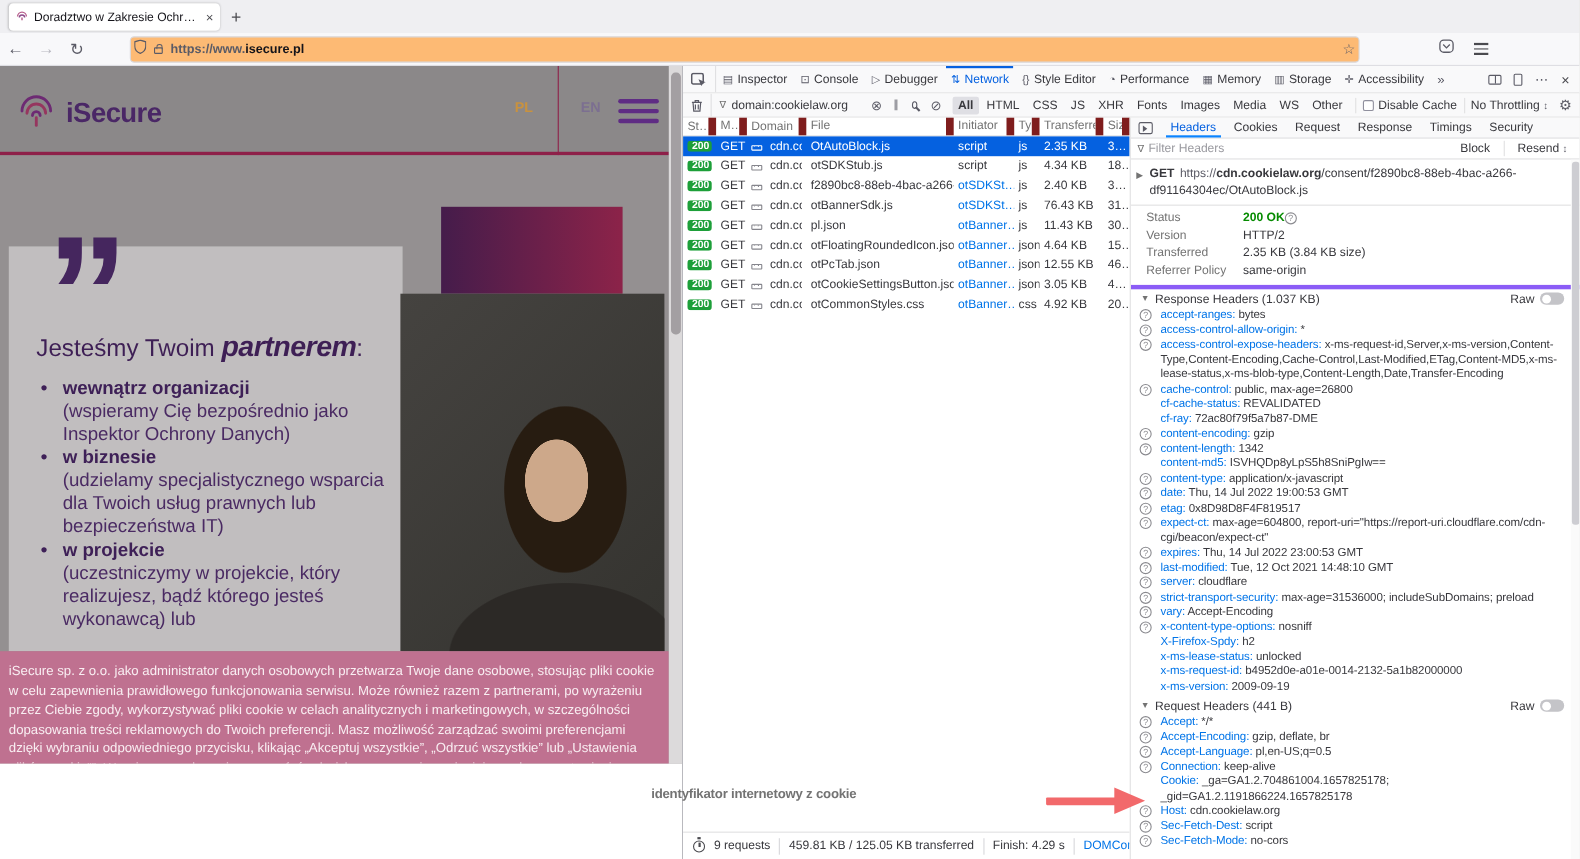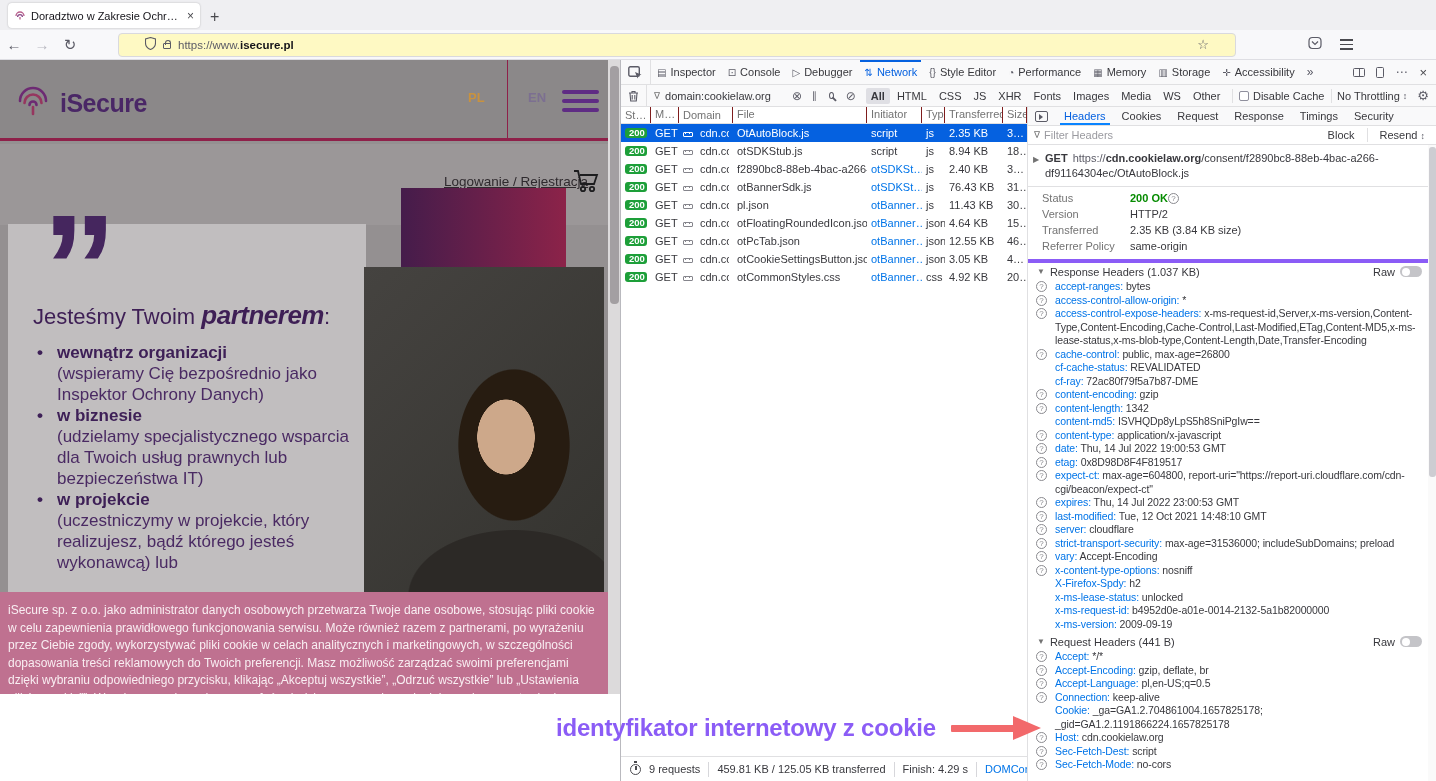--- a/index.html
+++ b/index.html
@@ -11,22 +11,22 @@
   .tabbar{position:absolute;left:0;top:0;width:1436px;height:30px;background:#efeff2;display:flex;align-items:flex-end;}
   .tab{position:relative;margin:3px 0 2px 8px;width:192px;height:25px;background:#fff;border-radius:4px;
     box-shadow:0 0 2px rgba(0,0,0,.25);display:flex;align-items:center;padding:0 6px;gap:5px;}
   .tab-title{font-size:11px;color:#15141a;white-space:nowrap;overflow:hidden;text-overflow:ellipsis;flex:1;}
   .tab-close{font-size:12px;color:#4a4a4f;cursor:default;}
   .newtab{font-size:16px;color:#4a4a4f;margin:0 0 4px 10px;}
   .navbar{position:absolute;left:0;top:30px;width:1436px;height:30px;background:#f8f8fa;border-bottom:1px solid #dedee3;
     display:flex;align-items:center;}
   .nav-ic{width:28px;text-align:center;font-size:15px;color:#5b5b66;}
   .nav-ic.dis{color:#b8b8c0;}
-  .urlbar{height:24px;flex:0 0 1118px;margin-left:34px;background:#fef9c3;border:1px solid #d9d9de;border-radius:4px;
-    display:flex;align-items:center;padding:0 26px;gap:7px;}
+  .urlbar{height:24px;flex:0 0 1118px;margin-left:34px;background:#fdba74;border:1px solid #d9d9de;border-radius:4px;
+    display:flex;align-items:center;padding:0 3px;gap:7px;font-weight:bold;}
   .url-text{font-size:11.5px;color:#5b5b66;flex:1;}
   .url-text b{color:#15141a;}
   .url-star{font-size:13px;color:#5b5b66;}
   .chrome-right{display:flex;align-items:center;gap:18px;margin-left:72px;}
   .ham{display:flex;flex-direction:column;gap:3px;}
   .ham i{display:block;width:13px;height:1.5px;background:#4a4a4f;}
   .ilock{position:relative;width:8px;height:6px;border:1.2px solid #5b5b66;border-radius:1px;margin-top:3px;}
   .ilock::before{content:'';position:absolute;left:1px;top:-4px;width:4px;height:4px;border:1.2px solid #5b5b66;border-bottom:none;border-radius:3px 3px 0 0;}
 
   
@@ -98,21 +98,21 @@
   .pill.active{background:#dfdfe4;font-weight:bold;}
   .vsep{width:1px;height:14px;background:#e0e0e2;margin:0 6px;}
   .cb{width:10px;height:10px;border:1px solid #8f8f9d;border-radius:2px;background:#fff;margin-right:4px;}
   .dcache{display:flex;align-items:center;white-space:nowrap;}
   .throttle{display:flex;align-items:center;gap:3px;white-space:nowrap;}
   .gear{color:#5b5b66;font-size:13px;padding:0 8px;margin-left:2px;}
 
   
   .netpane{position:absolute;left:0;top:47px;width:406px;height:674px;background:#fff;}
   .colhead{display:flex;height:17px;border-bottom:1px solid #e0e0e2;color:#737373;}
-  .colhead span{padding:1px 4px;border-right:1px solid #7f1d1d;white-space:nowrap;overflow:hidden;}
+  .colhead span{padding:1px 4px;border-right:7px solid #7f1d1d;white-space:nowrap;overflow:hidden;}
   .nrow{display:flex;height:18px;align-items:center;color:#38383d;white-space:nowrap;}
   .nrow span{padding:0 4px;overflow:hidden;text-overflow:clip;}
   .c-st{width:30px;flex:none;display:flex;align-items:center;}
   .c-m{width:28px;flex:none;}
   .c-dom{width:54px;flex:none;display:flex;align-items:center;gap:3px;}
   .c-file{width:134px;flex:none;}
   .c-init{width:55px;flex:none;}
   .c-type{width:23px;flex:none;}
   .c-tr{width:58px;flex:none;}
   .c-size{flex:1;}
@@ -161,21 +161,21 @@
   .sec-head .sp{flex:1;}
   .raw-l{color:#38383d;margin-right:5px;}
   .tog{position:relative;width:22px;height:11px;border-radius:6px;background:#c4c4c8;margin-right:6px;}
   .tog::after{content:'';position:absolute;left:1.5px;top:1.5px;width:8px;height:8px;border-radius:50%;background:#fff;}
   .hlist{padding-bottom:2px;}
   .hrow{position:relative;padding:0 10px 0 27px;font-size:10.5px;line-height:13.5px;letter-spacing:-0.1px;color:#38383d;overflow-wrap:anywhere;}
   .hrow .q{position:absolute;left:8px;top:1px;}
   .hname{color:#0074e8;}
 
   
-  .anno-text{position:absolute;left:556px;top:712px;font-size:24px;font-weight:bold;letter-spacing:-0.2px;color:#8b5cf6;z-index:60;white-space:nowrap;}
+  .anno-text{position:absolute;left:592px;top:712px;font-size:12px;font-weight:bold;letter-spacing:-0.2px;color:#737373;z-index:60;white-space:nowrap;}
   .anno-bar{position:absolute;left:951px;top:724px;width:64px;height:7px;background:#f2696b;z-index:60;border-radius:1px;}
   .anno-head{position:absolute;left:1013px;top:715px;width:0;height:0;border-left:28px solid #f2696b;
     border-top:12px solid transparent;border-bottom:12px solid transparent;z-index:60;}
 </style>
 </head>
 <body>
 
 <div class="screen">
 
   <div class="tabbar">
@@ -228,28 +228,20 @@
         <span class="logo-text">iSecure</span>
       </div>
       <span class="lang lang-pl">PL</span>
       <span class="hdr-div"></span>
       <span class="lang lang-en">EN</span>
       <span class="p-ham">
           <i></i>
           <i></i>
           <i></i>
         </span>
-    </div>
-    <div class="p-sub">
-      <a class="login-link">Logowanie / Rejestracja</a>
-      <span class="cart"><svg width="28" height="26" viewBox="0 0 28 26" fill="none" stroke="#1d1d1f" stroke-width="1.8">
-            <path d="M2 3 h4 l3 13 h13 l3 -9 h-17"></path>
-            <circle cx="11" cy="21" r="2.2"></circle>
-            <circle cx="20" cy="21" r="2.2"></circle>
-          </svg></span>
     </div>
     <div class="grad-rect"></div>
     <div class="card">
       <div class="quote">”</div>
       <div class="p-heading"><span>Jesteśmy Twoim </span><b>partnerem</b><span>:</span></div>
       <div class="bullets" id="bullets">
           <div class="b-item"><b>wewnątrz organizacji</b><br><span>(wspieramy Cię bezpośrednio jako Inspektor Ochrony Danych)</span></div>
           <div class="b-item"><b>w biznesie</b><br><span>(udzielamy specjalistycznego wsparcia dla Twoich usług prawnych lub bezpieczeństwa IT)</span></div>
           <div class="b-item"><b>w projekcie</b><br><span>(uczestniczymy w projekcie, który realizujesz, bądź którego jesteś wykonawcą) lub</span></div>
         </div>
@@ -395,21 +387,21 @@
               <span class="badge">200</span>
             </span>
             <span class="c-m">GET</span>
             <span class="c-dom">
               <span class="rlock"></span>
               <span>cdn.co…</span>
             </span>
             <span class="c-file">otSDKStub.js</span>
             <span class="c-init">script</span>
             <span class="c-type">js</span>
-            <span class="c-tr">8.94 KB</span>
+            <span class="c-tr">4.34 KB</span>
             <span class="c-size">18…</span>
           </div>
           <div class="nrow">
             <span class="c-st">
               <span class="badge">200</span>
             </span>
             <span class="c-m">GET</span>
             <span class="c-dom">
               <span class="rlock"></span>
               <span>cdn.co…</span>

